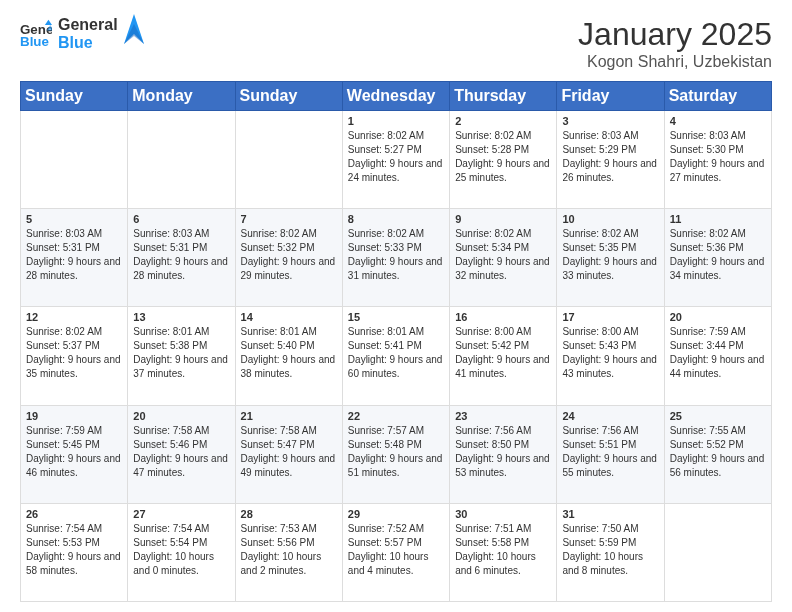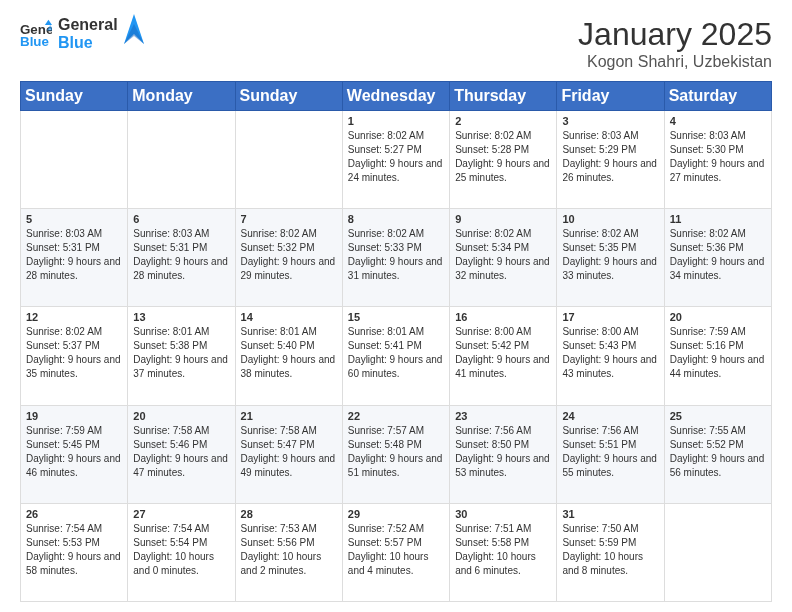--- a/index.html
+++ b/index.html
@@ -269,21 +269,21 @@
         <div class="cell-content">
           <span>Sunrise: 8:00 AM</span><br>
           <span>Sunset: 5:43 PM</span><br>
           <span>Daylight: 9 hours and 43 minutes.</span>
         </div>
       </td>
           <td>
         <span class="day-num">20</span>
         <div class="cell-content">
           <span>Sunrise: 7:59 AM</span><br>
-          <span>Sunset: 5:16 PM</span><br>
+          <span>Sunset: 3:44 PM</span><br>
           <span>Daylight: 9 hours and 44 minutes.</span>
         </div>
       </td>
         </tr>
         <tr>
           <td>
         <span class="day-num">19</span>
         <div class="cell-content">
           <span>Sunrise: 7:59 AM</span><br>
           <span>Sunset: 5:45 PM</span><br>

